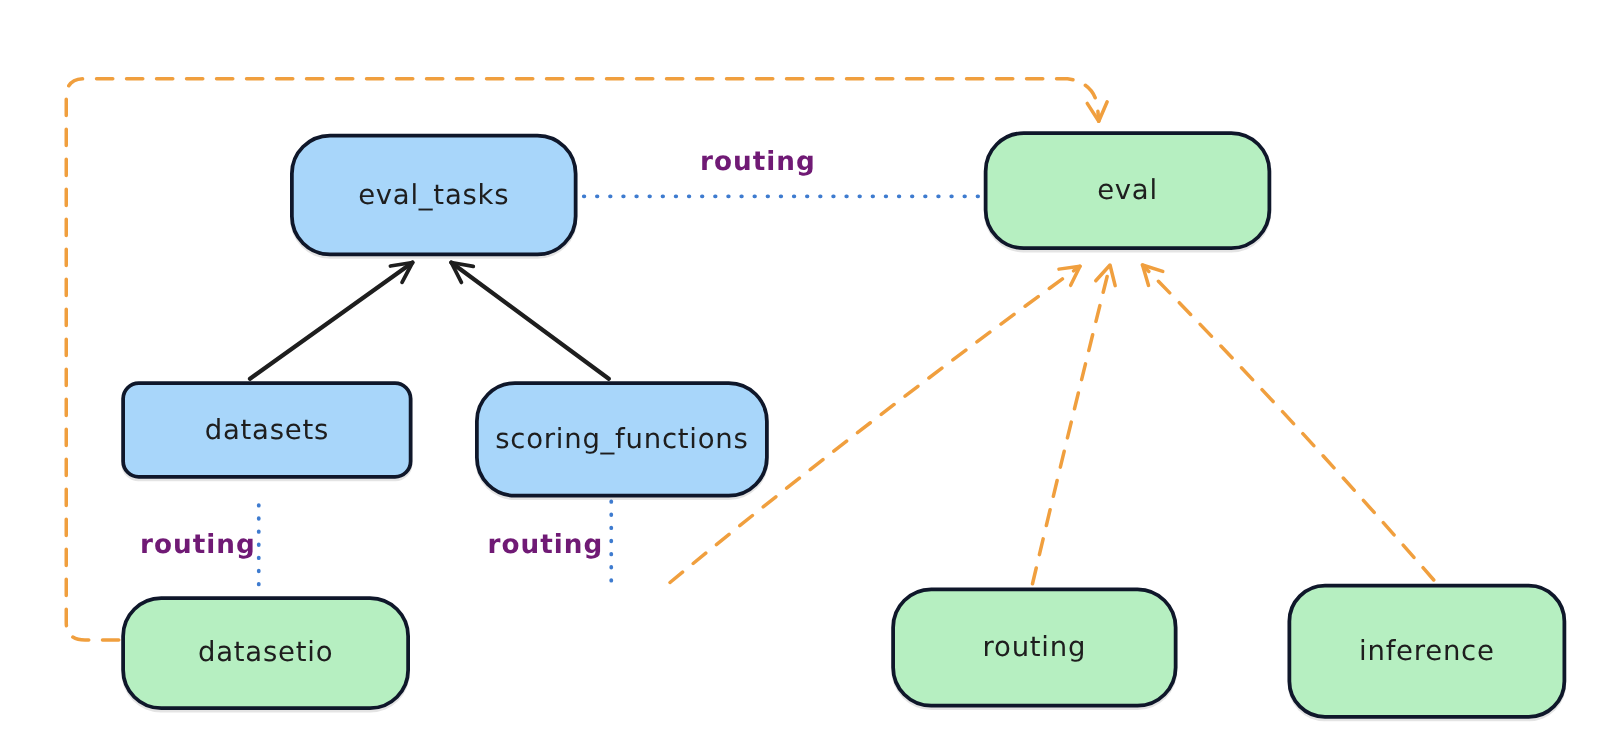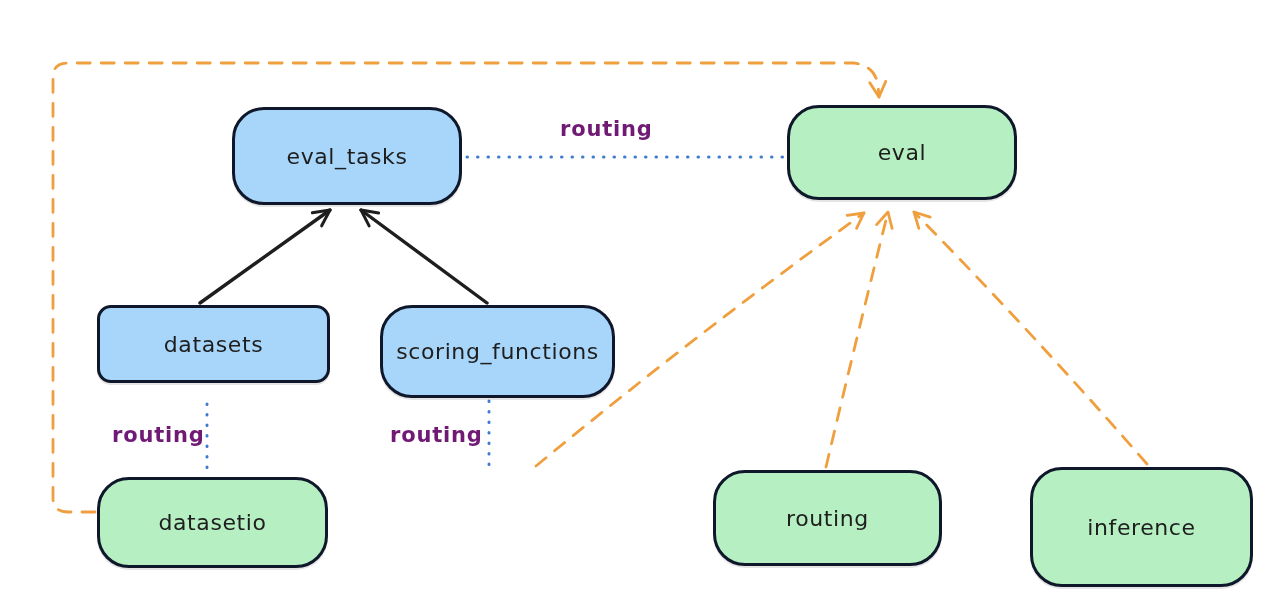--- a/index.html
+++ b/index.html
@@ -92,21 +92,21 @@
 
   <div class="node green" style="left:97px; top:477px; width:231px; height:91px;">
     <span>datasetio</span>
   </div>
 
 
   <div class="node green" style="left:713px; top:470px; width:229px; height:96px;">
     <span>routing</span>
   </div>
 
-  <div class="node green" style="left:1030px; top:467px; width:223px; height:120px;">
+  <div class="node green" style="left:1030px; top:467px; width:223px; height:108px;border-radius:30px;">
     <span>inference</span>
   </div>
 
   <div class="edge-label" style="left:560px; top:117px; width:115px;">routing</div>
 
   <div class="edge-label" style="left:112px; top:423px; width:86px;">routing</div>
 
   <div class="edge-label" style="left:390px; top:423px; width:86px;">routing</div>
 
 </div>

